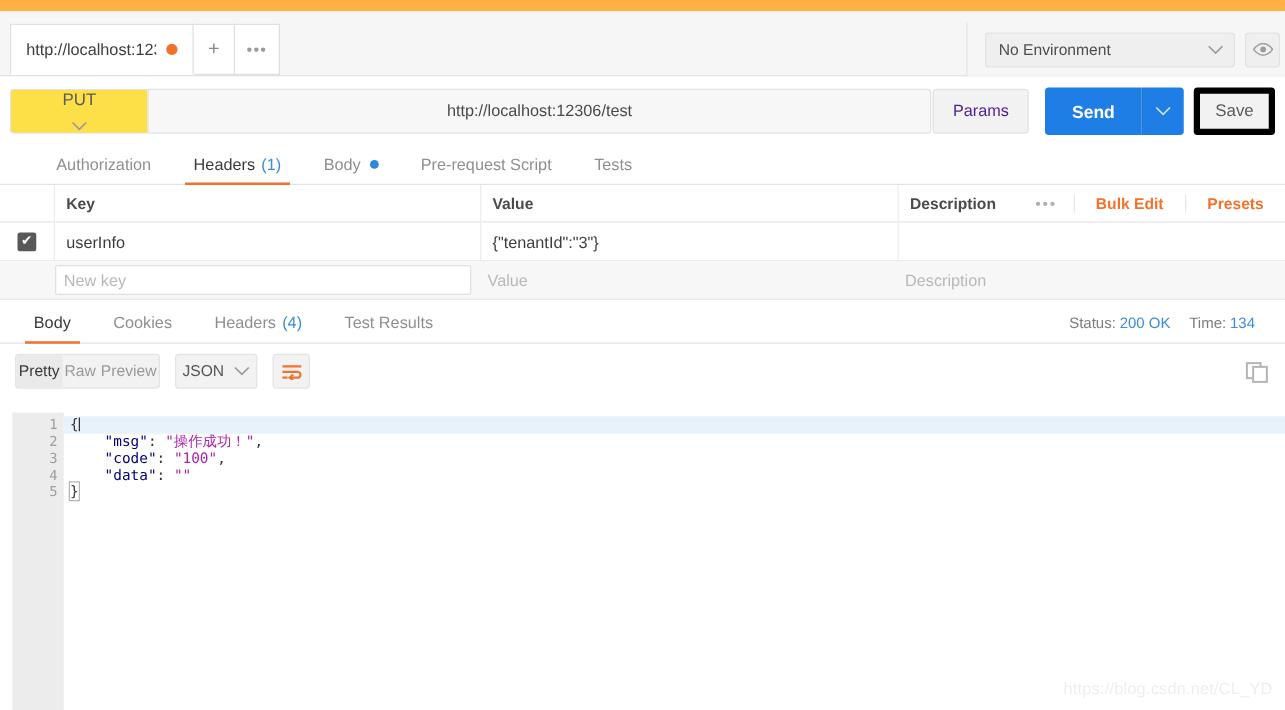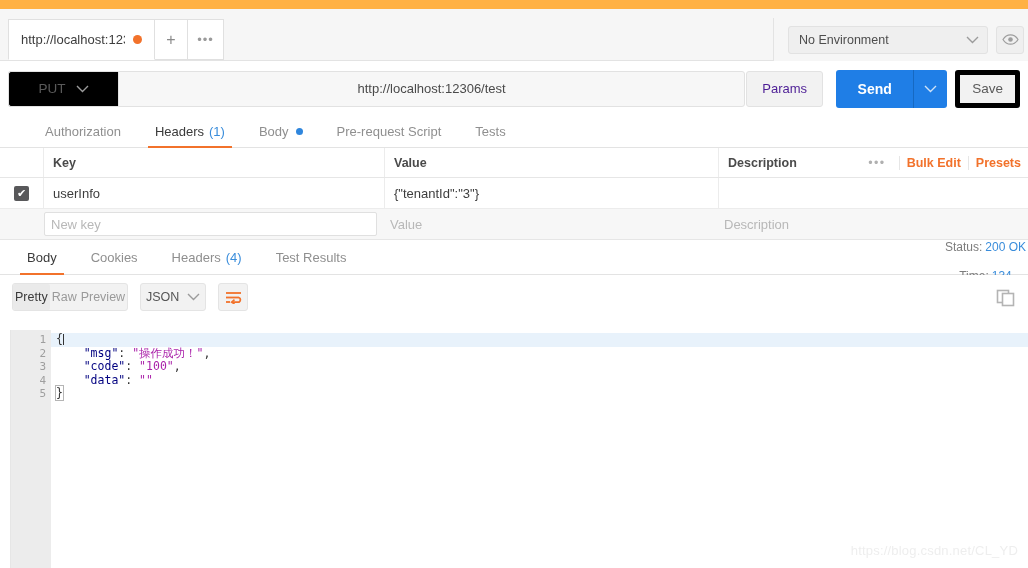--- a/index.html
+++ b/index.html
@@ -76,24 +76,24 @@
   }
   .chev { color: #9b9b9b; }
 
   
   .url-row {
     height: 55px; display: flex; align-items: center;
     padding: 0 8px; background: #fff;
   }
   .method-box {
     width: 110px; height: 36px;
-    background: #000000; border: 1px solid #e2e2e2; border-right: none;
+    background: #fde047; border: 1px solid #e2e2e2; border-right: none;
     border-radius: 3px 0 0 3px;
     display: flex; align-items: center; justify-content: center; gap: 10px;
-    font-size: 13.5px; color: #5a5a5a;
+    font-size: 13.5px; color: #5a5a5a; flex-direction: column;
   }
   .url-box {
     flex: 1; height: 36px;
     background: #f7f7f7; border: 1px solid #e2e2e2;
     border-radius: 0 3px 3px 0;
     display: flex; align-items: center; padding: 0 12px;
     font-size: 13px; color: #4a4a4a; justify-content: center;
   }
   .params-btn {
     height: 36px; min-width: 77px; margin-left: 1px;
@@ -148,21 +148,21 @@
   }
   .col-check { width: 44px; height: 100%; border-right: 1px solid #ececec; }
   .col-key   { width: 341px; padding-left: 9px; height: 100%; display: flex; align-items: center; border-right: 1px solid #ececec; }
   .col-val   { width: 334px; padding-left: 9px; height: 100%; display: flex; align-items: center; border-right: 1px solid #ececec; }
   .col-desc  { flex: 1; padding-left: 9px; height: 100%; display: flex; align-items: center; }
   .hdr-actions {
     position: absolute; right: 0; top: 0; height: 30px;
     display: flex; align-items: center; gap: 0; font-size: 12.5px;
   }
   .ha-dots { color: #b0b0b0; letter-spacing: 1.4px; padding: 0 13px; font-weight: normal; }
-  .ha-link { color: #f2722b; font-weight: bold; padding: 0 7px; border-left: 1px solid #e6e6e6; white-space: nowrap; }
+  .ha-link { color: #f2722b; font-weight: bold; padding: 0 17px; border-left: 1px solid #e6e6e6; white-space: nowrap; }
 
   .hdr-row {
     height: 31px; display: flex; align-items: center;
     border-bottom: 1px solid #ececec; font-size: 13px; color: #3d3d3d;
   }
   .hdr-row .col-key, .hdr-row .col-val, .hdr-row .col-desc { font-weight: normal; }
   .cbox {
     width: 15px; height: 15px; background: #58585a; border-radius: 2px;
     margin: 0 auto; display: flex; align-items: center; justify-content: center;
     color: #fff; font-size: 11px; line-height: 1;
@@ -178,25 +178,24 @@
     display: flex; align-items: center; padding-left: 6px; color: #b8b8b8;
   }
 
   
   .resp-tabs {
     height: 35px; display: flex; align-items: stretch;
     padding-left: 10px; border-bottom: 1px solid #e3e3e3;
     position: relative;
   }
   .resp-meta {
-    position: absolute; right: 2px; top: 0; height: 35px;
+    position: absolute; right: 24px; top: 0; height: 35px;
     display: flex; align-items: center; gap: 15px;
     font-size: 12px; color: #7c7c7c; white-space: nowrap;
     overflow: hidden;
-    flex-direction: column;
   }
   .resp-meta b { color: #3a8ddb; font-weight: normal; margin-left: 3px; }
 
   
   .body-toolbar {
     height: 44px; display: flex; align-items: center; padding-left: 12px;
     position: relative;
   }
   .seg {
     height: 28px; display: flex; align-items: center;

